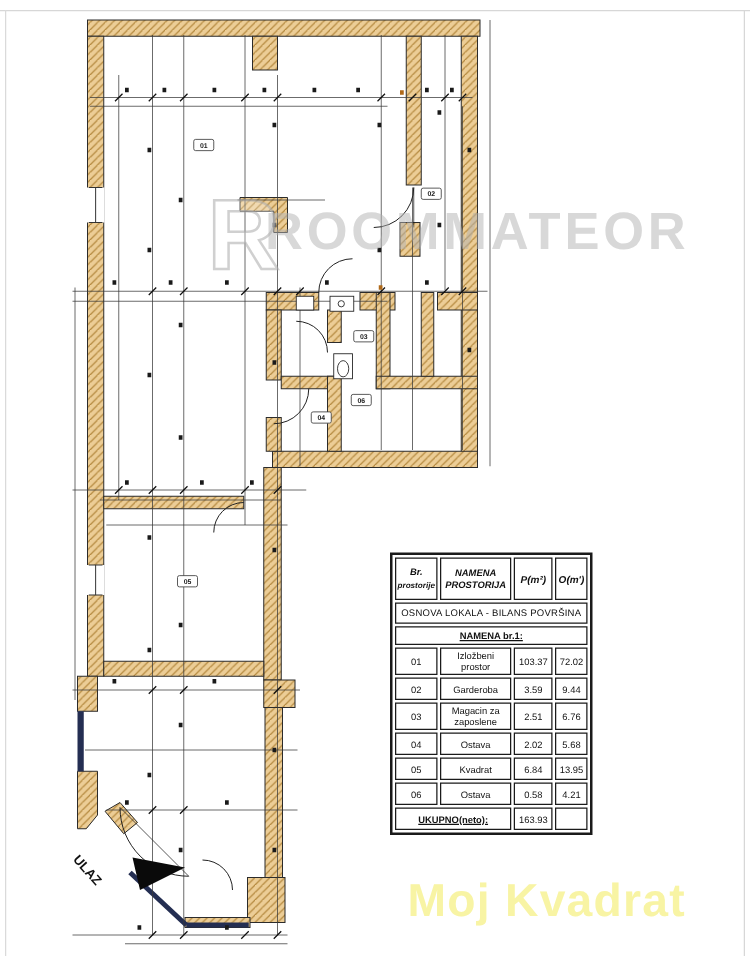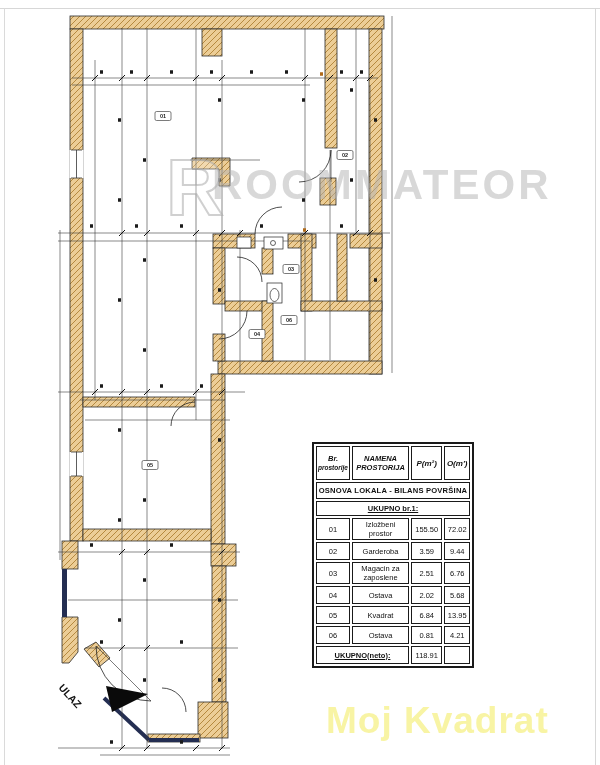--- a/index.html
+++ b/index.html
@@ -38,21 +38,21 @@
   }
   table.bilans{
     border-collapse:separate;border-spacing:2px;
     border:2px solid #1a1a1a;background:#fff;width:162px;
     font-size:7.5px;color:#111;
   }
   table.bilans td{border:1px solid #1a1a1a;text-align:center;vertical-align:middle;padding:1px 1px;}
   td.hdr{font-weight:bold;font-style:italic;height:30px;line-height:1.25;}
   td.hdr .small{font-size:6.5px;}
   td.hdr-units{font-weight:bold;font-style:italic;font-size:8px;}
-  td.section{font-weight:bold;height:13px;font-size:7.6px;letter-spacing:0.2px;margin-left:48px;}
+  td.section{font-weight:normal;height:13px;font-size:7.6px;letter-spacing:0.2px;margin-left:48px;}
   td.group{font-weight:bold;height:11px;text-decoration:underline;}
   td.rowcell{height:14px;}
   td.total-label{font-weight:bold;text-decoration:underline;height:13px;}
   .c-no{width:26px;}.c-name{width:72px;}.c-p{width:46px;}.c-o{width:26px;}
 
   
   .contact{position:absolute;left:326px;top:654px;color:#f8f4a4;font-weight:bold;line-height:1.08;margin-top:47px;}
   .contact .line1{font-size:37px;letter-spacing:1px;}
   .contact .line2{font-size:37px;letter-spacing:1px;}
 </style>
@@ -239,26 +239,26 @@
           <span>NAMENA</span><br>
           <span>PROSTORIJA</span>
         </td>
         <td class="hdr-units c-p">P(m²)</td>
         <td class="hdr-units c-o">O(m')</td>
       </tr>
       <tr>
         <td class="section" colspan="4">OSNOVA LOKALA  -  BILANS POVRŠINA</td>
       </tr>
       <tr>
-        <td class="group" colspan="4">UKUPNO br.1:</td>
+        <td class="group" colspan="4">NAMENA br.1:</td>
       </tr>
       <tr>
         <td class="rowcell">01</td>
         <td class="rowcell">Izložbeni prostor</td>
-        <td class="rowcell">155.50</td>
+        <td class="rowcell">103.37</td>
         <td class="rowcell">72.02</td>
       </tr>
       <tr>
         <td class="rowcell">02</td>
         <td class="rowcell">Garderoba</td>
         <td class="rowcell">3.59</td>
         <td class="rowcell">9.44</td>
       </tr>
       <tr>
         <td class="rowcell">03</td>
@@ -274,26 +274,26 @@
       </tr>
       <tr>
         <td class="rowcell">05</td>
         <td class="rowcell">Kvadrat</td>
         <td class="rowcell">6.84</td>
         <td class="rowcell">13.95</td>
       </tr>
       <tr>
         <td class="rowcell">06</td>
         <td class="rowcell">Ostava</td>
-        <td class="rowcell">0.81</td>
+        <td class="rowcell">0.58</td>
         <td class="rowcell">4.21</td>
       </tr>
       <tr>
         <td class="total-label" colspan="2">UKUPNO(neto):</td>
-        <td class="rowcell">118.91</td>
+        <td class="rowcell">163.93</td>
         <td class="rowcell"></td>
       </tr>
     </tbody>
       </table>
   </div>
 
   <div class="contact">
     <div class="line1">Moj Kvadrat</div>
   </div>
 

